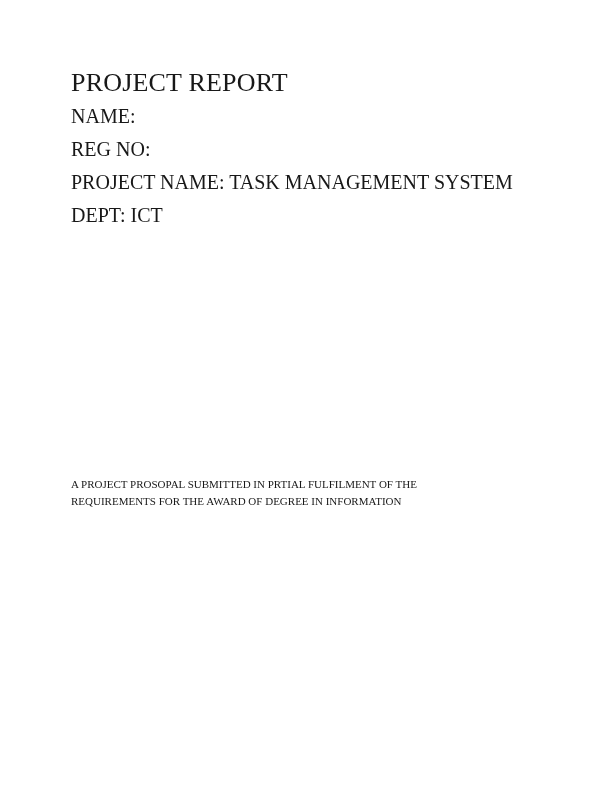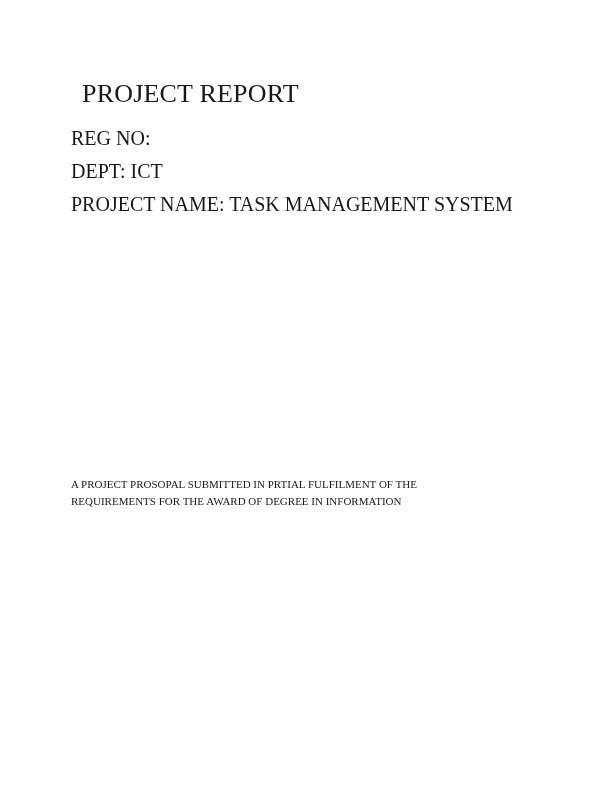--- a/index.html
+++ b/index.html
@@ -20,21 +20,21 @@
     inset: 0;
     background: #ffffff;
   }
   .title-block {
     position: absolute;
     left: 71px;
     top: 66px;
     right: 60px;
   }
   .doc-title {
-    margin: 11px;
+    margin: 0;
     font-size: 26px;
     line-height: 34px;
     font-weight: 400;
     letter-spacing: 0.2px;
     white-space: nowrap;
   }
   .doc-line {
     font-size: 20px;
     line-height: 33px;
     white-space: nowrap;
@@ -51,23 +51,24 @@
     white-space: nowrap;
   }
 </style>
 </head>
 <body>
 
 <div class="page">
 
   <div class="title-block">
     <h1 class="doc-title">PROJECT REPORT</h1>
+    <div class="doc-line">NAME:</div>
     <div class="doc-line">REG NO:</div>
+    <div class="doc-line">PROJECT NAME: TASK MANAGEMENT SYSTEM</div>
     <div class="doc-line">DEPT: ICT</div>
-    <div class="doc-line">PROJECT NAME: TASK MANAGEMENT SYSTEM</div>
   </div>
 
   <div class="proposal">
     <div class="proposal-line">A PROJECT PROSOPAL SUBMITTED IN PRTIAL FULFILMENT OF THE</div>
     <div class="proposal-line">REQUIREMENTS FOR THE AWARD OF DEGREE IN INFORMATION</div>
   </div>
 
 </div>
 
 </body></html>

